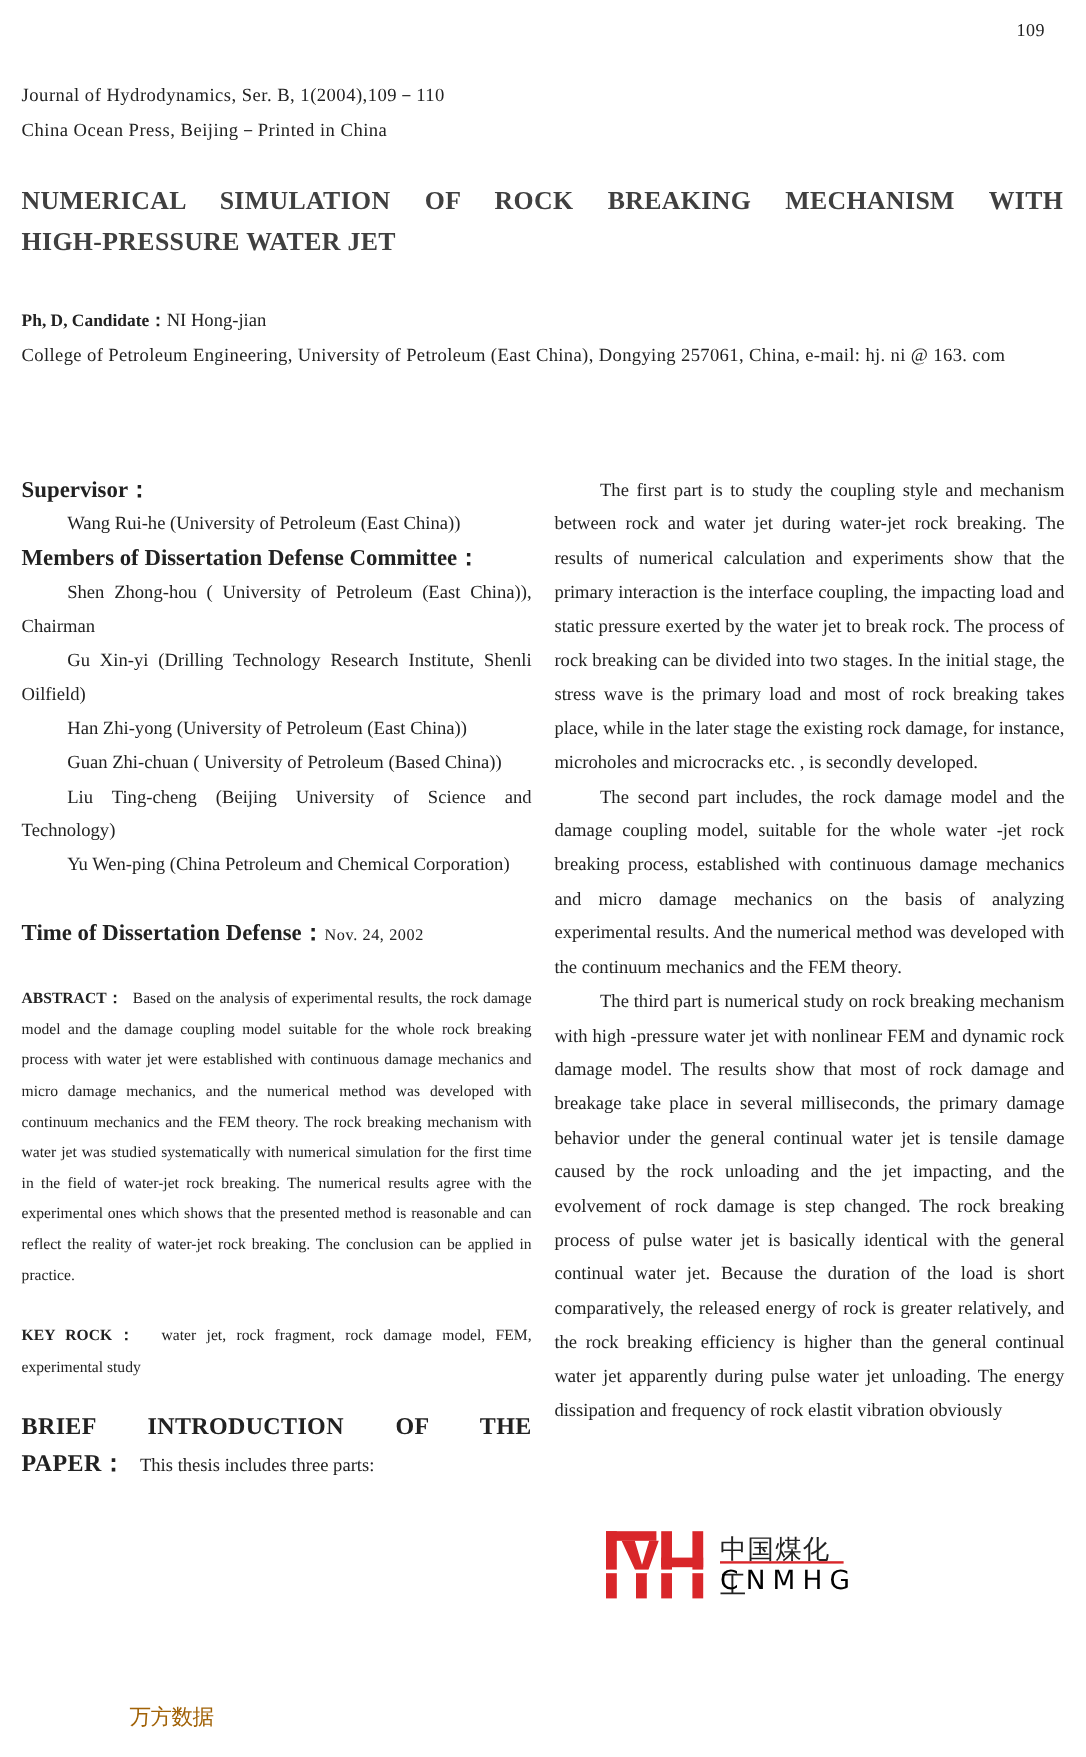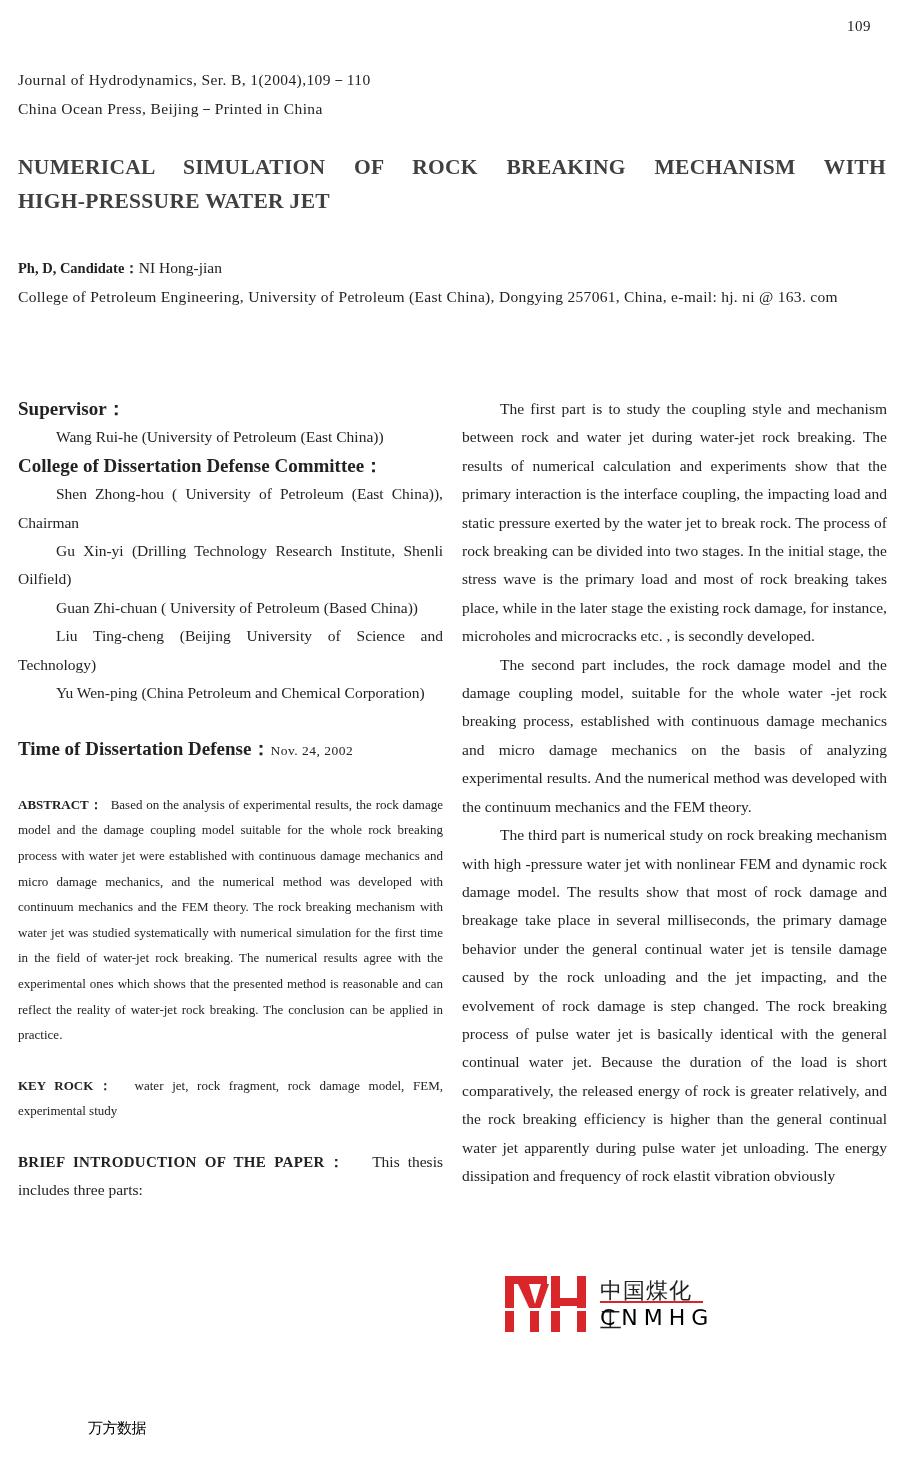--- a/index.html
+++ b/index.html
@@ -25,25 +25,25 @@
   .col-right { left: 462px; }
   .just { text-align: justify; }
   .indent { text-indent: 38px; }
   .bold { font-weight: bold; font-size: 19px; }
   .gap { height: 28px; }
   .abstract { font-size: 13px; line-height: 25.6px; text-align: justify; }
   .abstract .bold { font-size: 13px; }
   .keywords { font-size: 13px; line-height: 25.6px; text-align: justify; margin-top: 25px; }
   .keywords .bold { font-size: 13px; }
   .brief { margin-top: 24px; text-align: justify; }
-  .brief .bold { font-size: 15px; letter-spacing: 0.3px; margin-top: 47px; }
+  .brief .bold { font-size: 20px; letter-spacing: 0.3px; margin-top: 47px; }
   .date { font-size: 13.5px; letter-spacing: 0.5px; }
   .watermark-wanfang {
-    position: absolute; left: 88px; top: 1419px; font-family: "DejaVu Sans", sans-serif;
-    font-size: 15px; color: #000000; letter-spacing: -0.5px;
+    position: absolute; left: 108px; top: 1419px; font-family: "DejaVu Sans", sans-serif;
+    font-size: 18px; color: #a16207; letter-spacing: -0.5px;
   }
   .logo { position: absolute; left: 503px; top: 1274px; width: 210px; height: 60px; }
   .logo-mh { position: absolute; left: 0; top: 0; width: 85px; height: 60px; }
   .logo-cn { position: absolute; left: 97px; top: 2px; font-family: "DejaVu Sans", sans-serif; font-size: 22px; color: #222; letter-spacing: 1px; }
   .logo-rule { position: absolute; left: 97px; top: 27px; width: 103px; height: 2px; background: #d9262a; }
   .logo-en { position: absolute; left: 97px; top: 31px; font-family: "DejaVu Sans", sans-serif; font-size: 22px; color: #000000; letter-spacing: 6px; }
 </style>
 </head>
 <body>
 
@@ -62,24 +62,25 @@
 <div class="author-block">
   <div>
     <span class="lbl">Ph, D, Candidate：</span><span>NI Hong-jian</span>
   </div>
   <div class="affil">College of Petroleum Engineering, University of Petroleum (East China), Dongying 257061, China, e-mail: hj. ni @ 163. com</div>
 </div>
 
 <div class="col col-left">
   <div class="bold">Supervisor：</div>
   <div class="just indent">Wang Rui-he (University of Petroleum (East China))</div>
-  <div class="bold">College of Dissertation Defense Committee：</div>
+  <div class="bold">Members of Dissertation Defense Committee：</div>
   <div>
     <div class="just indent">Shen Zhong-hou ( University of Petroleum (East China)), Chairman</div>
     <div class="just indent">Gu Xin-yi (Drilling Technology Research Institute, Shenli Oilfield)</div>
+    <div class="just indent">Han Zhi-yong (University of Petroleum (East China))</div>
     <div class="just indent">Guan Zhi-chuan ( University of Petroleum (Based China))</div>
     <div class="just indent">Liu Ting-cheng (Beijing University of Science and Technology)</div>
     <div class="just indent">Yu Wen-ping (China Petroleum and Chemical Corporation)</div>
   </div>
   <div class="gap"></div>
   <div>
     <span class="bold">Time of Dissertation Defense：</span><span class="date">Nov. 24, 2002</span>
   </div>
   <div class="abstract" style="margin-top:26px;">
     <span class="bold">ABSTRACT：</span>&nbsp;&nbsp;<span>Based on the analysis of experimental results, the rock damage model and the damage coupling model suitable for the whole rock breaking process with water jet were established with continuous damage mechanics and micro damage mechanics, and the numerical method was developed with continuum mechanics and the FEM theory. The rock breaking mechanism with water jet was studied systematically with numerical simulation for the first time in the field of water-jet rock breaking. The numerical results agree with the experimental ones which shows that the presented method is reasonable and can reflect the reality of water-jet rock breaking. The conclusion can be applied in practice.</span>

